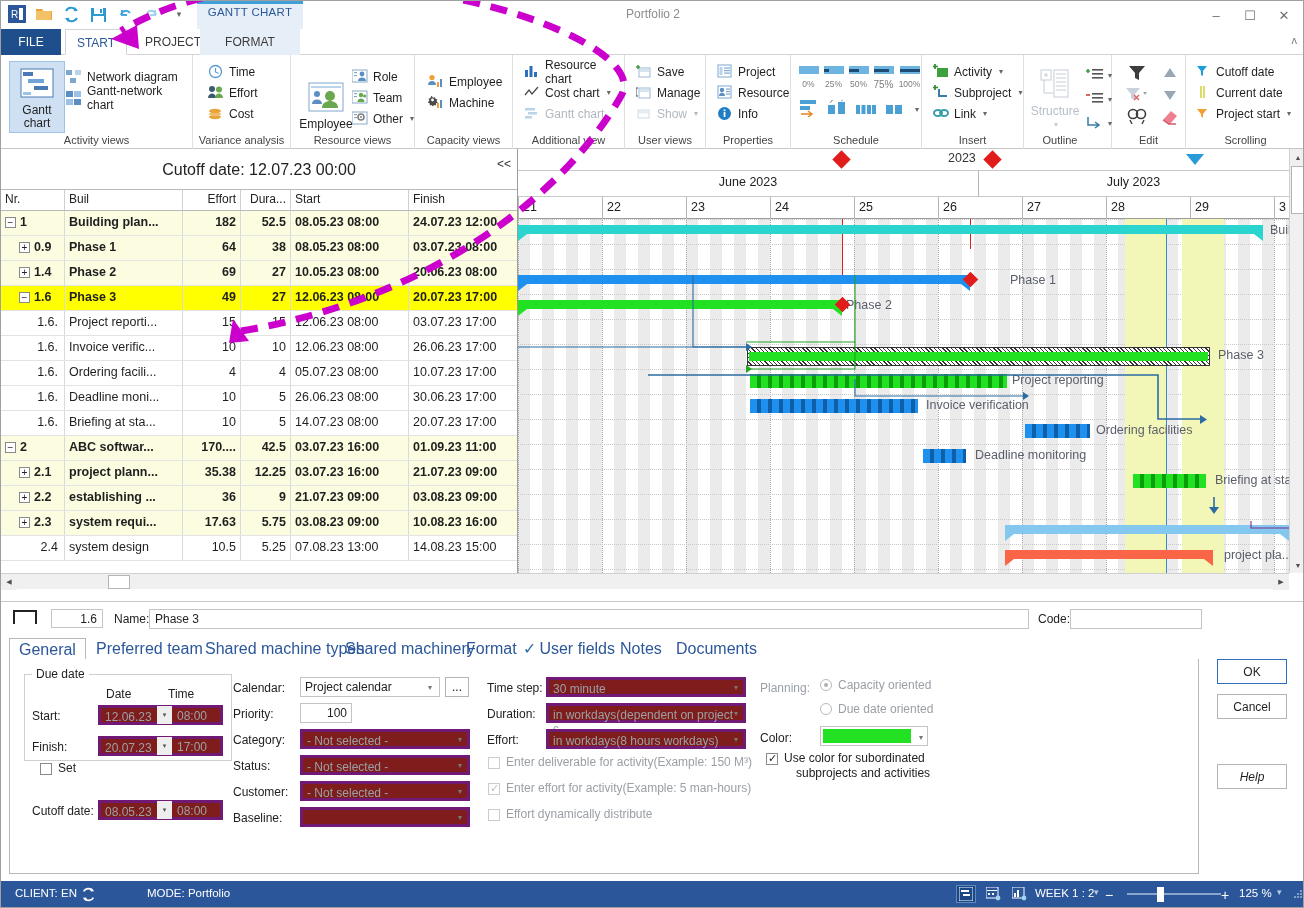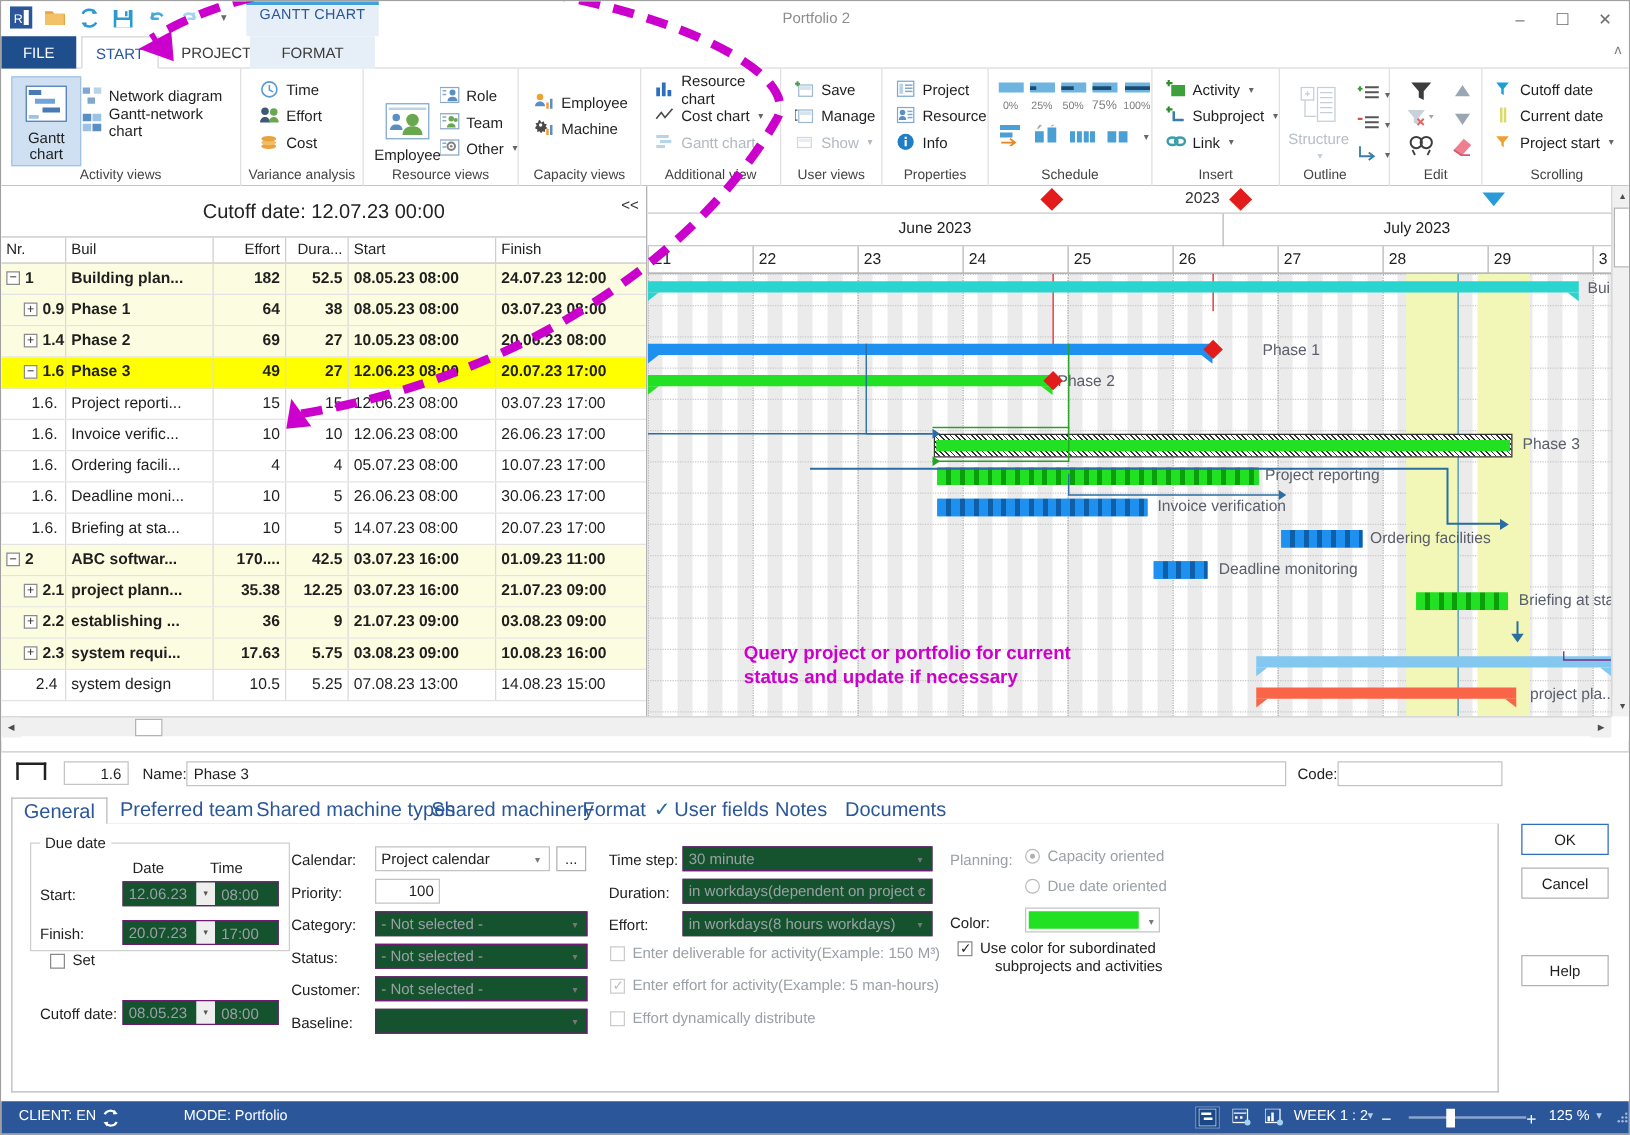--- a/index.html
+++ b/index.html
@@ -98,21 +98,21 @@
   .thead { display: flex; height: 22px; border-top: 1px solid #b9b9b9; border-bottom: 1px solid #b9b9b9; background: #fff; }
   .thead div {
     font-size: 12px; color: #222; padding: 2px 4px; border-right: 1px solid #cfcfcf; overflow: hidden; white-space: nowrap;
   }
   .trow { display: flex; height: 25px; border-bottom: 1px solid #e3e3e3; }
   .trow div {
     font-size: 12.5px; padding: 4px 4px; border-right: 1px solid #dadada; overflow: hidden; white-space: nowrap;
   }
   .trow.sum { background: #fcfce0; font-weight: bold; }
   .trow.selected { background: #ffff00; font-weight: bold; }
-  .c-nr { width: 52px; }
+  .c-nr { width: 64px; }
   .c-name { width: 118px; }
   .c-eff { width: 58px; text-align: right; }
   .c-dur { width: 50px; text-align: right; }
   .c-start { width: 118px; }
   .c-fin { width: 108px; border-right: none !important; }
   .expander {
     display: inline-block; width: 11px; height: 11px; line-height: 9px; text-align: center;
     border: 1px solid #8a8a8a; font-size: 10px; margin-right: 4px; background: #fff;
     vertical-align: middle; cursor: pointer; color: #222; font-weight: normal;
   }
@@ -179,21 +179,21 @@
   .panel { position: absolute; left: 8px; top: 658px; width: 1190px; height: 215px; border: 1px solid #b9b9b9; border-top: none; background: #fff; }
 
   .fieldset { position: absolute; border: 1px solid #cfcfcf; }
   .fslegend { position: absolute; background: #fff; padding: 0 4px; font-size: 12px; color: #222; }
   .flbl { position: absolute; font-size: 12px; color: #222; }
   .flbl.dim { color: #9aa0a6; }
   .fin {
     position: absolute; border: 1px solid #c4c4c4; background: #fff;
     font-size: 12px; padding: 2px 4px; height: 20px; color: #222;
   }
-  .fin.gray { background: #14532d; color: #9aa0a6; border: 1px solid #701a75; }
+  .fin.gray { background: #7f1d1d; color: #9aa0a6; border: 3px solid #701a75; }
   .spin { position: absolute; width: 15px; height: 18px; background: #eeeeee; display:flex; align-items:center; justify-content:center; font-size:7px; color:#555; }
   .ddarrow { position: absolute; font-size: 8px; color: #777; }
   .cb { position: absolute; width: 12px; height: 12px; border: 1px solid #8a8a8a; background: #fff; }
   .cb.dim { border-color: #cccccc; }
   .cb .tick { position: absolute; left: 1px; top: -2px; font-size: 11px; color: #222; }
   .cb.dim .tick { color: #bdbdbd; }
   .radio { position: absolute; width: 12px; height: 12px; border: 1px solid #b9b9b9; border-radius: 50%; background: #fff; }
   .radio .dot { position: absolute; left: 3px; top: 3px; width: 4px; height: 4px; border-radius: 50%; background: #b0b0b0; }
   .btn {
     position: absolute; border: 1px solid #b3b3b3; background: #fff; font-size: 12px;
@@ -1084,24 +1084,20 @@
         </svg>
       </div>
     </div>
 
     <svg width="1304" height="592" style="position:absolute;left:0;top:-148px;pointer-events:none;">
       <path d="M240 330 C 420 300, 560 200, 620 95 C 660 30, 300 -80, 120 30" stroke="#cc00cc" stroke-width="7" fill="none" stroke-dasharray="17 11" transform="translate(0,0)"></path>
       <path d="M110 38 l26 -14 l2 24 z" fill="#cc00cc"></path>
       <path d="M232 318 l16 22 l-20 2 z" fill="#cc00cc"></path>
     </svg>
 
-    <div class="annot" style="left:594px;top:345px;">
-      <span>Query project or portfolio for current
-status and update if necessary</span>
-    </div>
 
     <div class="vscroll" style="top:0;height:424px;">
       <div class="sbtn" style="top:0;">▲</div>
       <div class="sthumb" style="left:1px;top:17px;width:14px;height:48px;"></div>
       <div class="sbtn" style="bottom:0;">▼</div>
     </div>
 
     <div class="hscroll" style="top:424px;width:1288px;">
       <div class="sbtn" style="left:0;">◀</div>
       <div class="sthumb" style="left:107px;top:1px;width:22px;height:14px;"></div>
@@ -1243,21 +1239,21 @@
         <span class="tick">✓</span>
       </div>
     <div class="flbl" style="left:774px;top:92px;line-height:15px;">
       <span>Use color for subordinated</span><br>
       <span style="margin-left:12px;display:inline-block;">subprojects and activities</span>
     </div>
   </div>
 
   <div class="btn primary" style="left:1216px;top:658px;width:70px;height:25px;">OK</div>
   <div class="btn" style="left:1216px;top:693px;width:70px;height:25px;">Cancel</div>
-  <div class="btn" style="left:1216px;top:763px;width:70px;height:25px;">Help</div>
+  <div class="btn" style="left:1216px;top:763px;width:70px;height:25px;font-style:italic;">Help</div>
 
   <div class="status">
     <div class="s" style="left:14px;">CLIENT: EN</div>
     <span class="sq-ico" style="left:78px;">
       <svg width="15" height="15" viewBox="0 0 17 17">
           <path d="M3 5a6 6 0 0 1 10-1l-2 .2" stroke="#fff" stroke-width="2" fill="none"></path>
           <path d="M14 12a6 6 0 0 1-10 1l2-.2" stroke="#fff" stroke-width="2" fill="none"></path>
           <path d="M12 1l2 3-3.4.6z" fill="#fff"></path>
           <path d="M5 16l-2-3 3.4-.6z" fill="#fff"></path>
         </svg>

